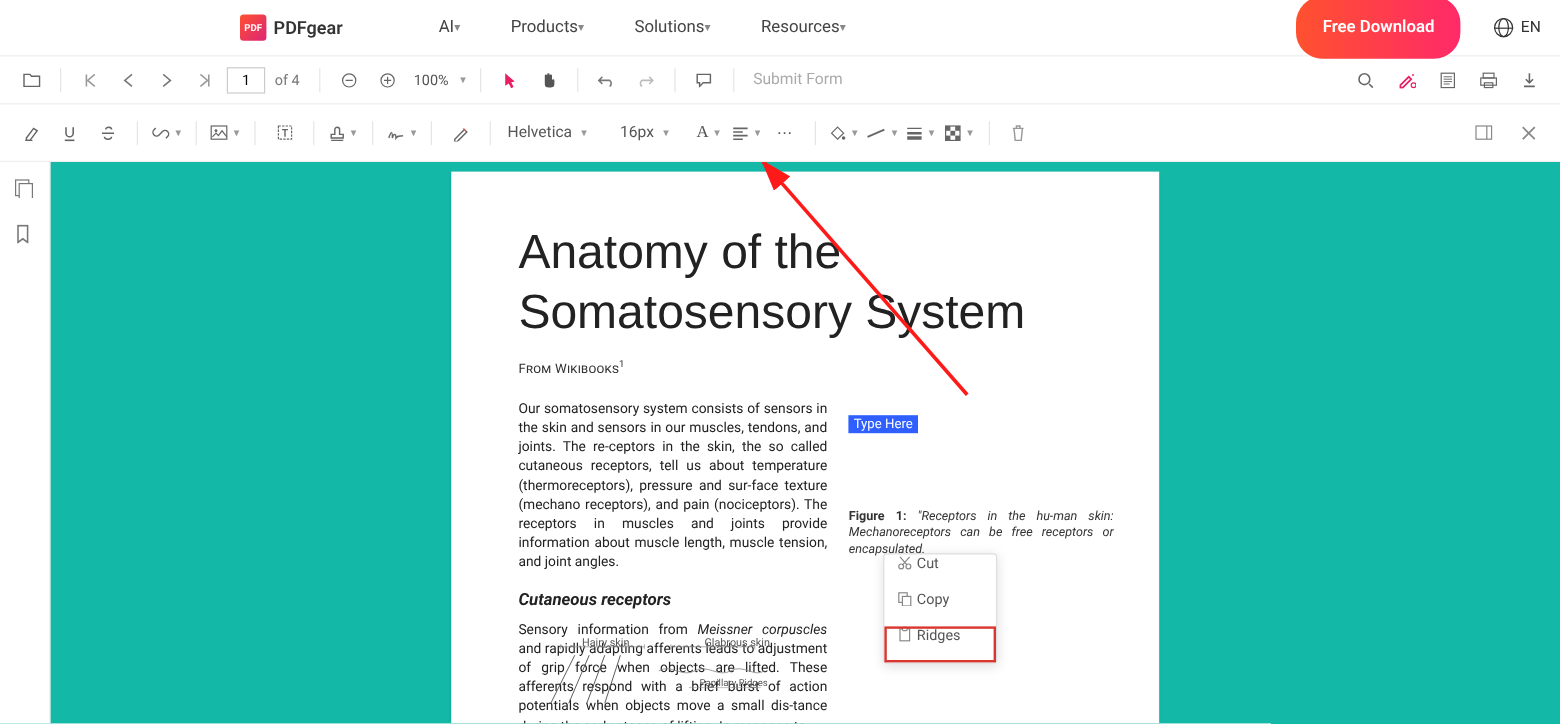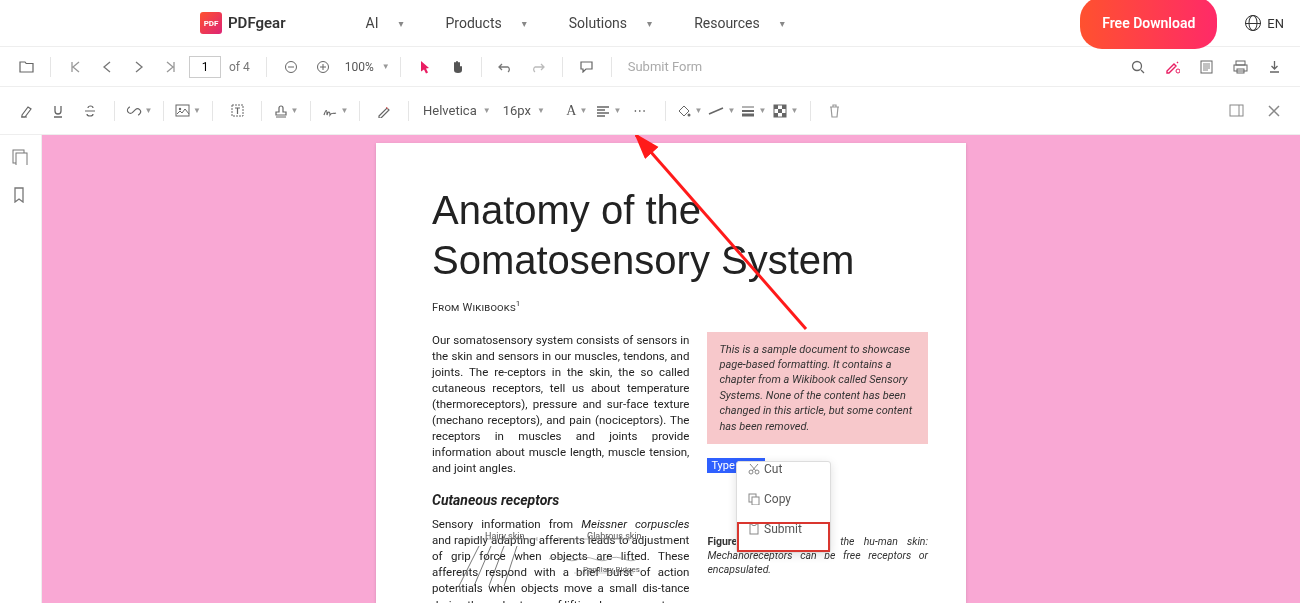--- a/index.html
+++ b/index.html
@@ -4,21 +4,21 @@
 <style>
   * { box-sizing: border-box; margin: 0; padding: 0; font-family: -apple-system, BlinkMacSystemFont, "Segoe UI", Roboto, Arial, sans-serif; }
   html, body { width: 1300px; height: 603px; overflow: hidden; background: #fff; }
 
   
   .navbar { height: 47px; display: flex; align-items: center; padding: 0 16px 0 200px; border-bottom: 1px solid #eee; position: relative; }
   .brand { display: flex; align-items: center; gap: 6px; font-weight: 600; font-size: 15px; color: #333; }
   .brand-logo { width: 22px; height: 22px; background: linear-gradient(135deg,#ff512f,#dd2476); border-radius: 3px; position:relative; display:flex; align-items:center; justify-content:center; }
   .brand-logo::after { content:"PDF"; color:#fff; font-size:8px; font-weight:700; }
   .nav-menu { display: flex; gap: 42px; margin-left: 80px; font-size: 14px; color: #444; }
-  .nav-item { display: flex; align-items: center; gap: 20px; cursor: pointer; }
+  .nav-item { display: flex; align-items: center; gap: 0; cursor: pointer; }
   .chev { font-size: 10px; color: #888; }
   .nav-right { position:absolute; right:16px; display:flex; align-items:center; gap:28px; }
   .dl-btn { background: linear-gradient(90deg,#ff512f,#ff2a68); color:#fff; border:none; border-radius:22px; height:52px; padding:0 22px; font-size:14px; font-weight:600; cursor:pointer; }
   .lang { display:flex; align-items:center; gap:6px; font-size:13px; color:#333; cursor:pointer; }
   .globe { width:16px; height:16px; border:1.5px solid #333; border-radius:50%; position:relative; }
   .globe::before { content:""; position:absolute; left:50%; top:-1px; bottom:-1px; width:7px; border:1.5px solid #333; border-radius:50%; transform:translateX(-50%);}
   .globe::after { content:""; position:absolute; left:-1px; right:-1px; top:50%; height:0; border-top:1.5px solid #333; }
 
   
   .toolbar { height: 40px; border-bottom: 1px solid #eee; display:flex; align-items:center; padding:0 12px; gap:4px; font-size:13px; color:#555; }
@@ -30,21 +30,21 @@
   .tb-right { margin-left:auto; display:flex; align-items:center; gap:6px; }
   .pink { color:#e91e63; }
 
   .toolbar2 { height:48px; border-bottom:1px solid #eee; display:flex; align-items:center; padding:0 12px; gap:4px; color:#666; font-size:13px; }
   .font-sel { display:flex; align-items:center; gap:6px; font-size:13px; color:#555; padding:0 4px; cursor:pointer; }
   .tri { font-size:8px; color:#999; }
   .dots { letter-spacing:2px; }
   .tb2-right { margin-left:auto; display:flex; align-items:center; gap:10px; color:#888; }
 
   
-  .workspace { position:relative; width:100%; height:calc(100% - 47px - 40px - 48px); display:flex; background:#f9a8d4; }
+  .workspace { position:relative; width:100%; height:calc(100% - 47px - 40px - 48px); display:flex; background:#14b8a6; }
   .side { width:42px; background:#fff; border-right:1px solid #eee; display:flex; flex-direction:column; align-items:center; padding-top:14px; gap:20px; }
   .side-ic { width:18px; height:18px; color:#777; cursor:pointer; }
 
   .canvas { flex:1; display:flex; justify-content:center; overflow:hidden; }
   .page { width:590px; background:#fff; margin-top:8px; box-shadow:0 1px 3px rgba(0,0,0,.15); padding:42px 38px 30px 56px; position:relative; }
   .title { font-size:40px; font-weight:400; line-height:1.25; color:#222; font-family:"Segoe UI",Arial,sans-serif; }
   .subtitle { font-size:11px; font-variant:small-caps; margin-top:14px; letter-spacing:.2px; color:#333; }
   .subtitle sup { font-size:8px; }
   .body-row { display:flex; gap:18px; margin-top:18px; font-size:11.5px; }
   .col-left { flex:1.05; text-align:justify; line-height:1.4; color:#222; }
@@ -275,21 +275,21 @@
       <svg width="14" height="14">
         <path d="M2 12l8-8 2 2-8 8H2z" fill="none" stroke="#666" stroke-width="1.2"></path>
         <path d="M9 3l2 2" stroke="#e66"></path>
       </svg>
     </div>
   <div class="tb-sep"></div>
   <div class="font-sel">
       <span>Helvetica</span>
       <span class="tri">▼</span>
     </div>
-  <div class="font-sel" style="">
+  <div class="font-sel" style="margin-left:14px">
       <span>16px</span>
       <span class="tri">▼</span>
     </div>
   <div class="tb-btn" style="margin-left:10px">
       <span style="font-size:14px;font-family:serif">A</span>
       <span class="tri" style="margin-left:3px">▼</span>
     </div>
   <div class="tb-btn">
       <svg width="14" height="12">
         <path d="M1 2h12M1 5h8M1 8h12M1 11h8" stroke="#666" stroke-width="1.3"></path>
@@ -381,21 +381,20 @@
       <div class="title">Anatomy of the Somatosensory System</div>
       <div class="subtitle"><span style="font-variant:small-caps">From Wikibooks</span><sup>1</sup></div>
 
       <div class="body-row">
         <div class="col-left">
           <div>Our somatosensory system consists of sensors in the skin and sensors in our muscles, tendons, and joints. The re-ceptors in the skin, the so called cutaneous receptors, tell us about temperature (thermoreceptors), pressure and sur-face texture (mechano receptors), and pain (nociceptors). The receptors in muscles and joints provide information about muscle length, muscle tension, and joint angles.</div>
           <div class="h2">Cutaneous receptors</div>
           <div><span>Sensory information from </span><i>Meissner corpuscles</i><span> and rapidly adapting afferents leads to adjustment of grip force when objects are lifted. These afferents respond with a brief burst of action potentials when objects move a small dis-tance during the early stages of lifting. In response to</span></div>
         </div>
         <div class="col-right">
-          <div class="pinkbox">This is a sample document to showcase page-based formatting. It contains a chapter from a Wikibook called Sensory Systems. None of the content has been changed in this article, but some content has been removed.</div>
           <span class="typehere">Type Here</span>
           <div class="fig"><b>Figure 1:</b><span> "Receptors in the hu-man skin: Mechanoreceptors can be free receptors or encapsulated.</span></div>
         </div>
       </div>
 
       <div class="diag">
         <span class="diag-lbl hairy">Hairy skin</span>
         <span class="diag-lbl glab">Glabrous skin</span>
         <span class="diag-lbl pap">Papillary Ridges</span>
         <svg viewBox="0 0 250 60">
@@ -427,19 +426,19 @@
             </span>
           <span>Copy</span>
         </div>
         <div class="ctx-row hi">
           <span class="ctx-ic">
               <svg width="12" height="13">
                 <rect x="2" y="2" width="8" height="10" fill="none" stroke="#888"></rect>
                 <rect x="4" y="0.5" width="4" height="3" rx="1" fill="#fff" stroke="#888"></rect>
               </svg>
             </span>
-          <span>Submit</span>
+          <span>Ridges</span>
         </div>
       </div>
 
     </div>
   </div>
 </div>
 
 </body></html>

